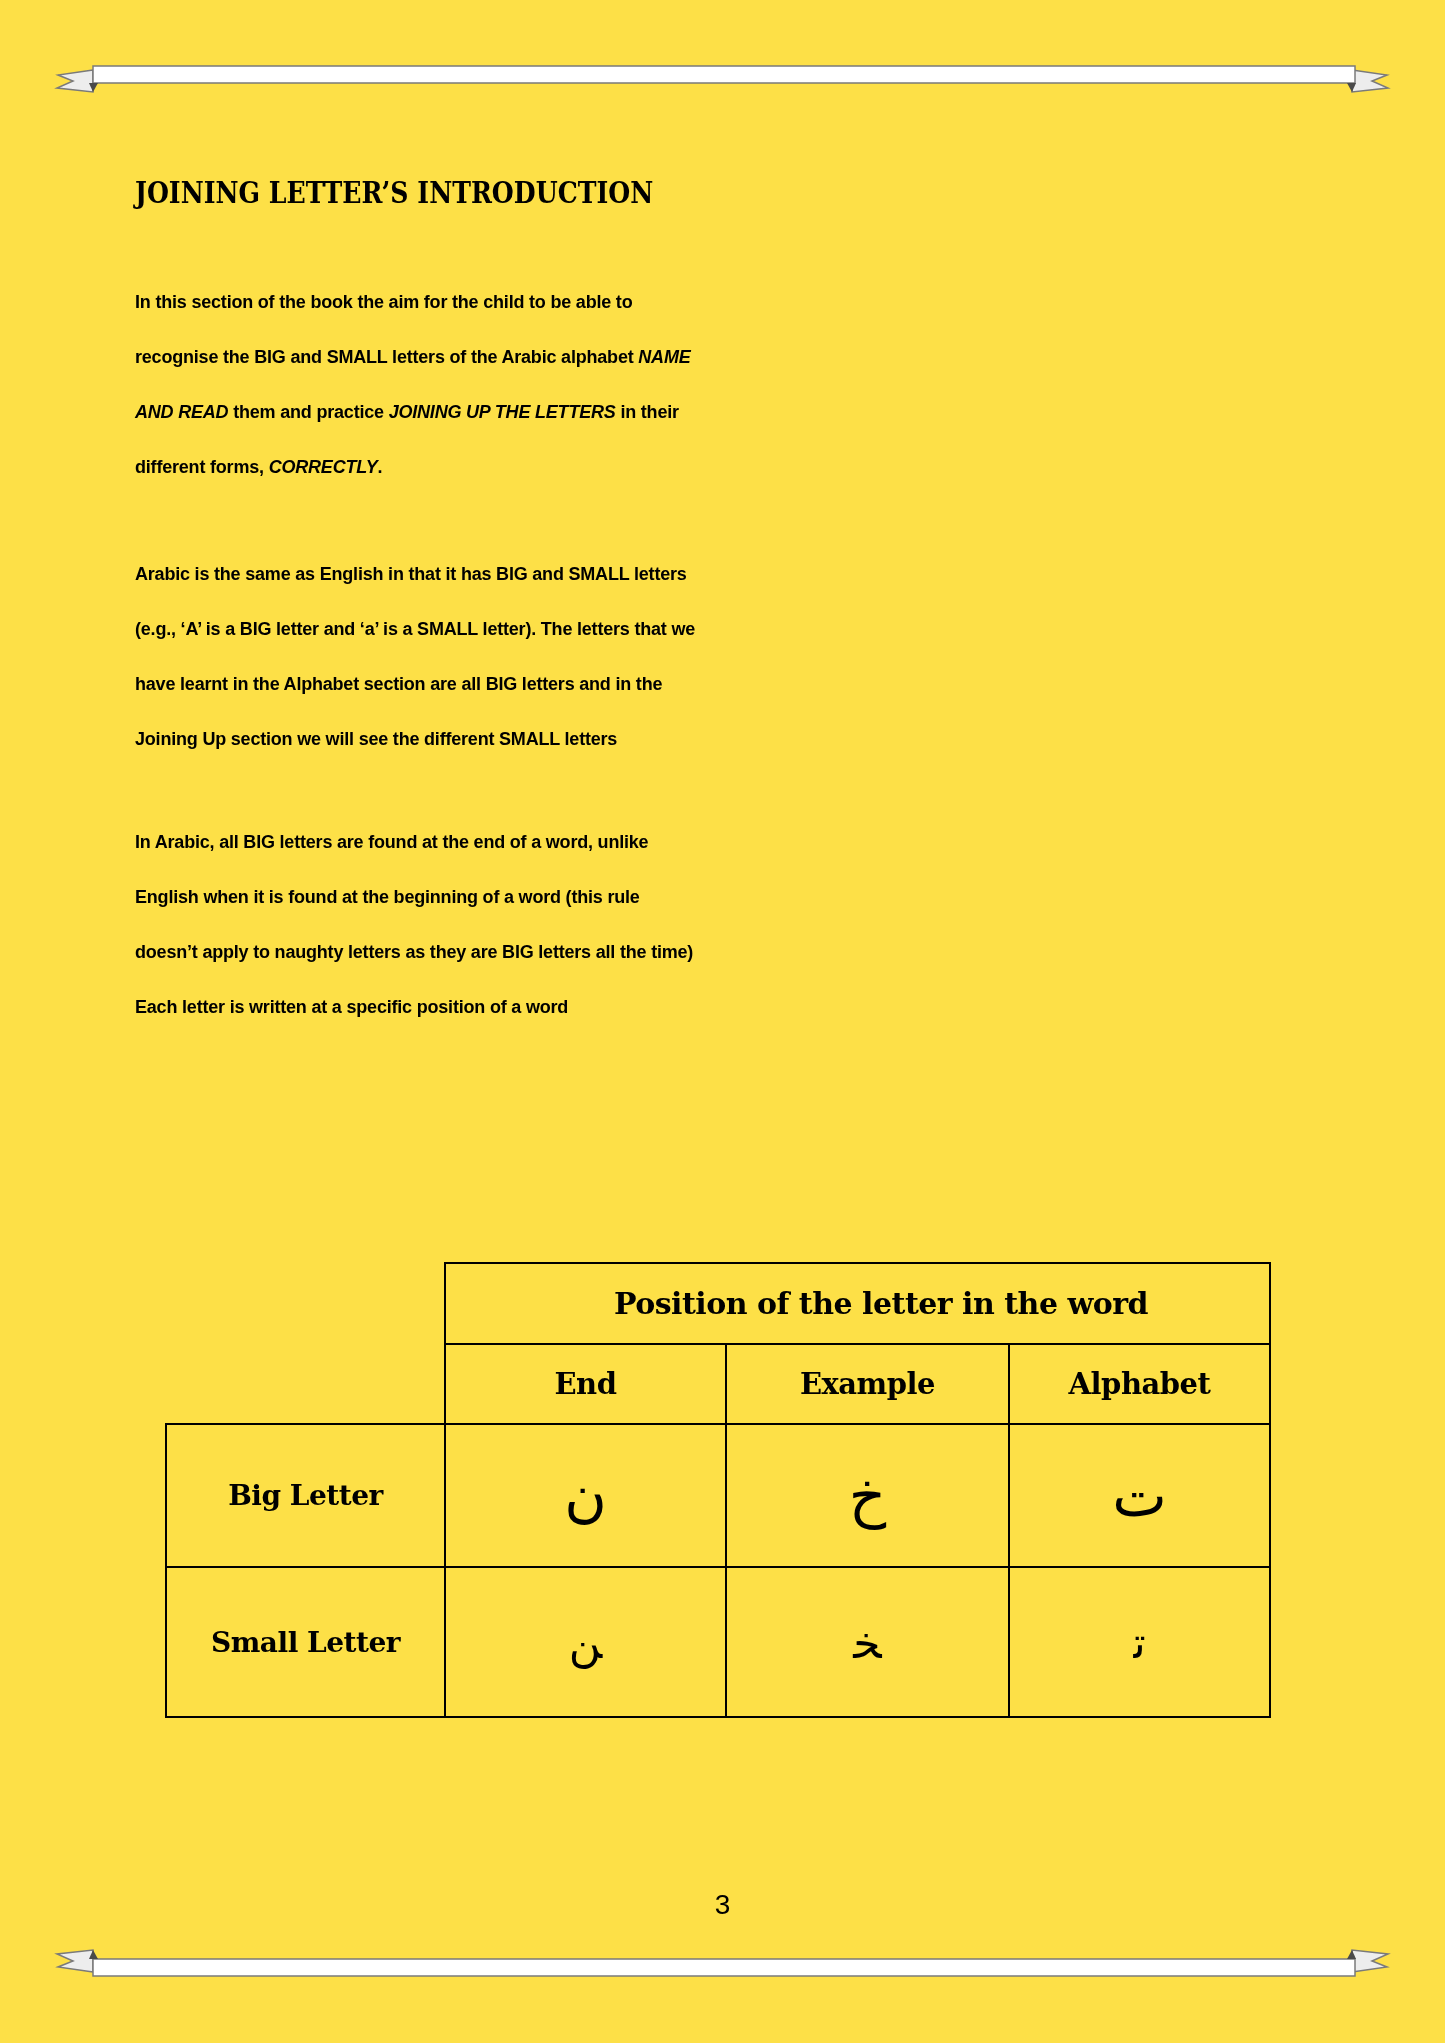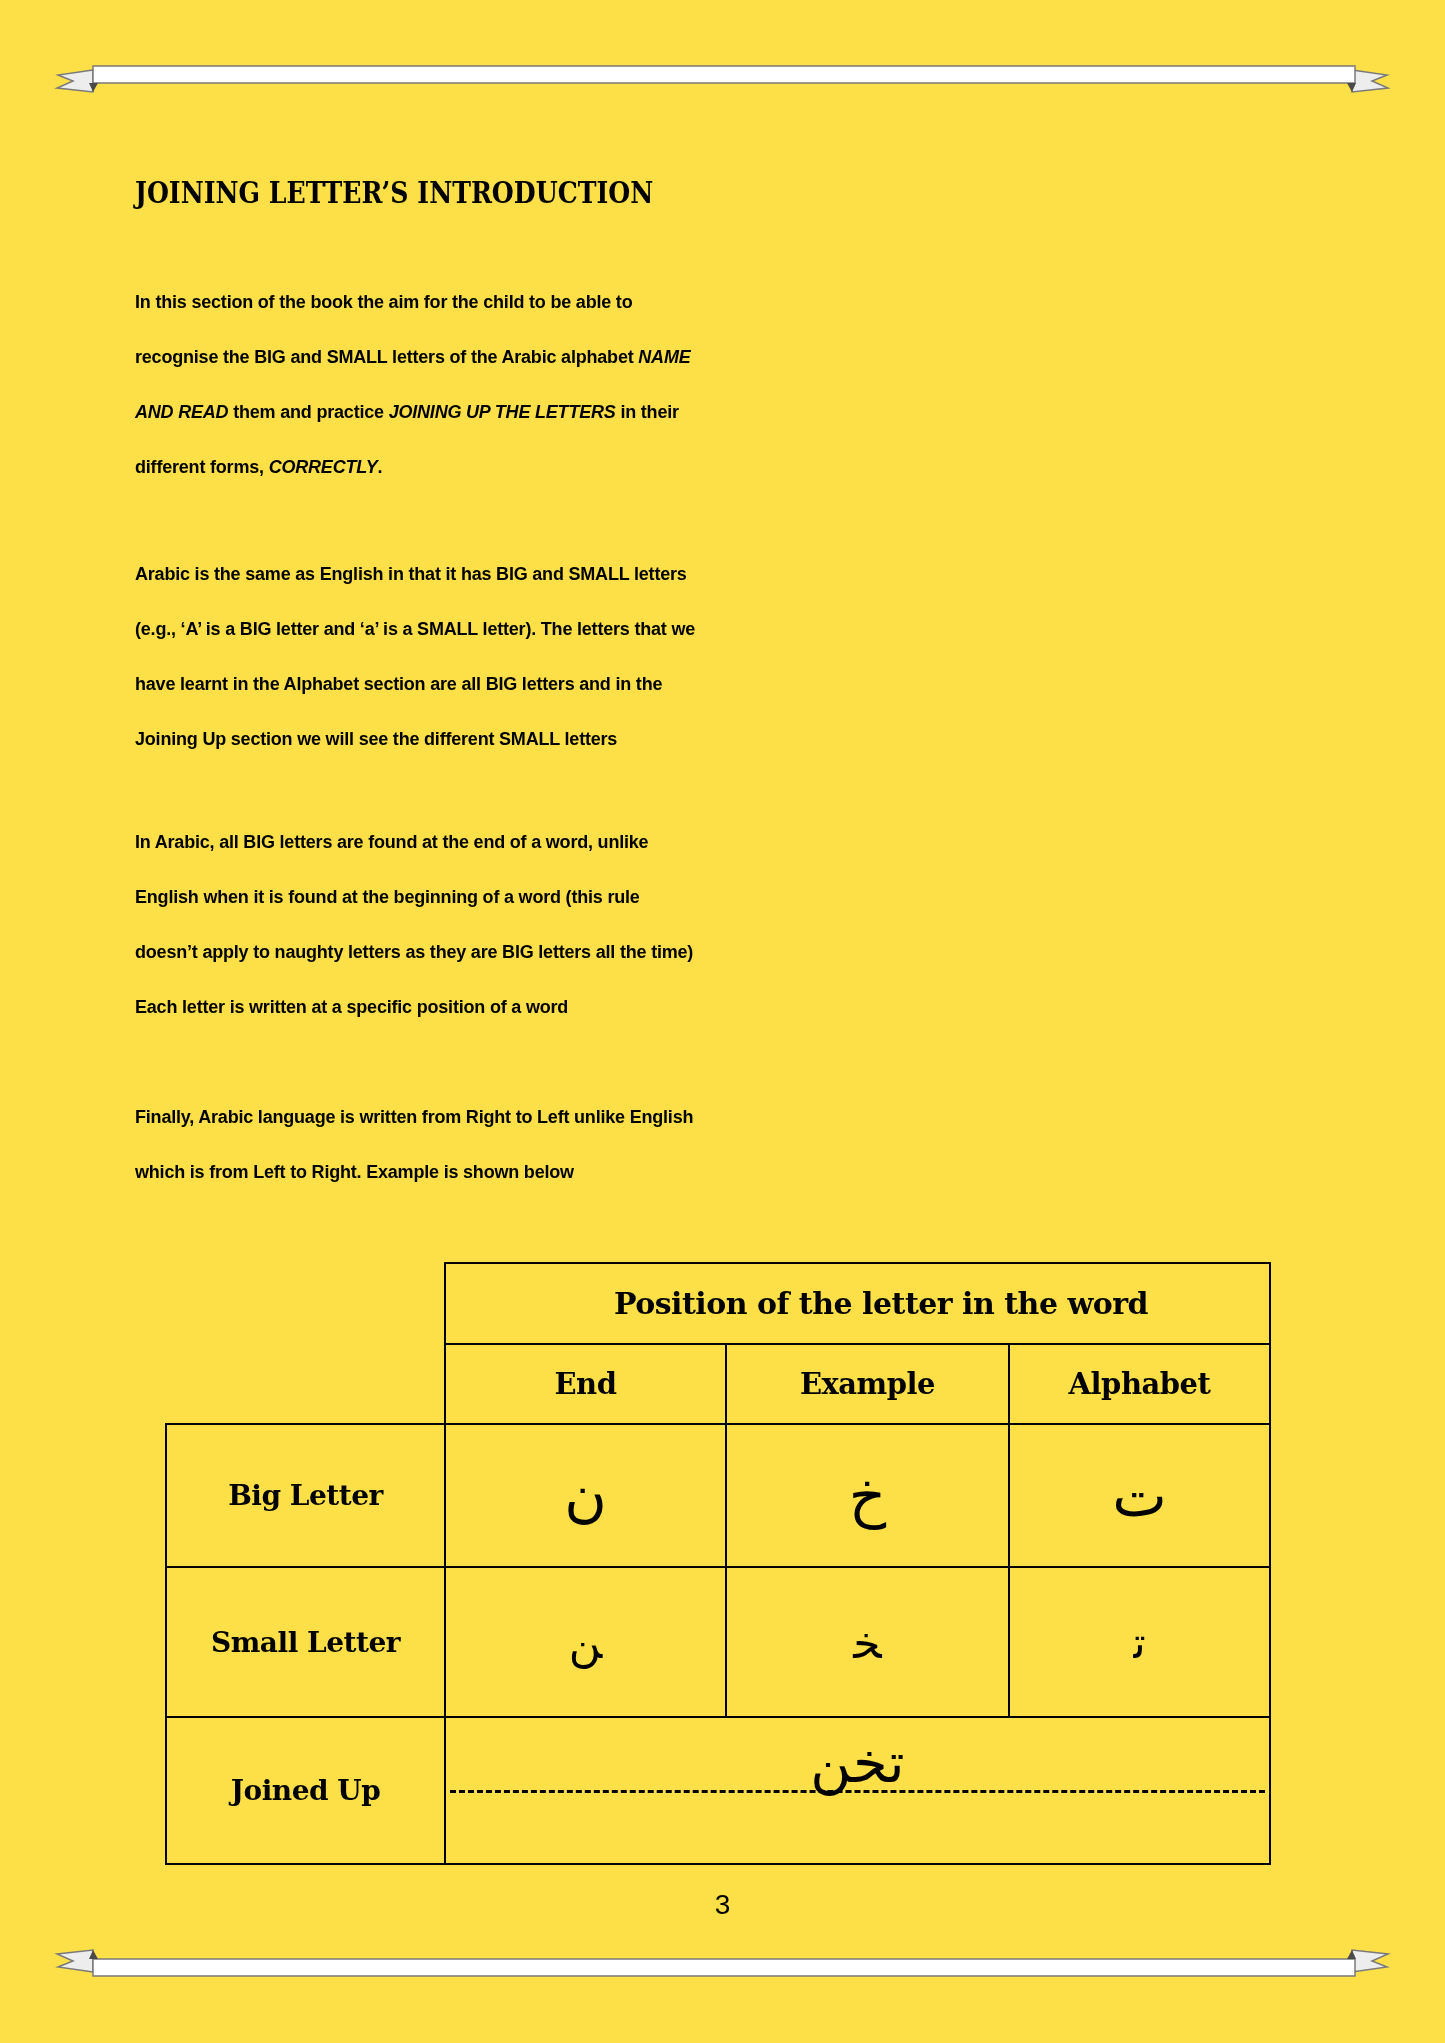--- a/index.html
+++ b/index.html
@@ -102,22 +102,20 @@
   <p class="para" id="p2">Arabic is the same as English in that it has BIG and SMALL letters
 (e.g., ‘A’ is a BIG letter and ‘a’ is a SMALL letter). The letters that we
 have learnt in the Alphabet section are all BIG letters and in the
 Joining Up section we will see the different SMALL letters</p>
 
   <p class="para" id="p3">In Arabic, all BIG letters are found at the end of a word, unlike
 English when it is found at the beginning of a word (this rule
 doesn’t apply to naughty letters as they are BIG letters all the time)
 Each letter is written at a specific position of a word</p>
 
-  <p class="para" id="p4">Finally, Arabic language is written from Right to Left unlike English
-which is from Left to Right. Example is shown below</p>
 
   <table class="pos-table">
     <colgroup>
       <col style="width:279px">
         <col style="width:281px">
         <col style="width:283px">
         <col style="width:261px">
     </colgroup>
     <tbody>
         <tr style="height:81px">
@@ -135,27 +133,20 @@
       <td class="arabic-big">ن</td>
       <td class="arabic-big">خ</td>
       <td class="arabic-big">ت</td>
     </tr>
     <tr style="height:150px">
       <td class="row-label">Small Letter</td>
       <td class="arabic-small">ﻦ</td>
       <td class="arabic-small">ﺨ</td>
       <td class="arabic-small">ﺗ</td>
     </tr>
-    <tr style="height:147px">
-      <td class="row-label">Joined Up</td>
-      <td class="joined-cell" colspan="3">
-        <div class="dashed-line"></div>
-        <div class="joined-word">ﺗﺨﻦ</div>
-      </td>
-    </tr>
   </tbody>
     </table>
 
   <div class="page-num">3</div>
 
   <svg class="ribbon ribbon-bottom" width="1445" height="60" viewBox="0 0 1445 60">
     <path d="M 93 25 L 58 30 L 73 36 L 57 43 L 93 47 Z" fill="#ededed" stroke="#7a7a7a" stroke-width="1.5"></path>
     <path d="M 1352 25 L 1387 30 L 1372 36 L 1388 43 L 1352 47 Z" fill="#ededed" stroke="#7a7a7a" stroke-width="1.5"></path>
     <rect x="93" y="21" width="1262" height="17" fill="#ffffff" stroke="#7a7a7a" stroke-width="1.5"></rect>
     <path d="M 89 38 L 93 47 L 98 38 Z" fill="#4a4a4a"></path>

